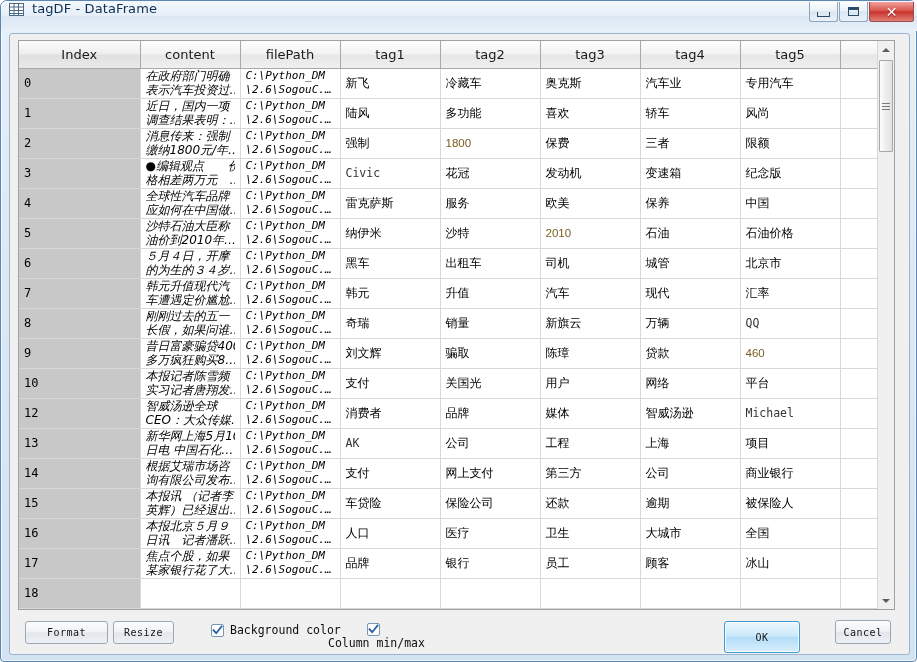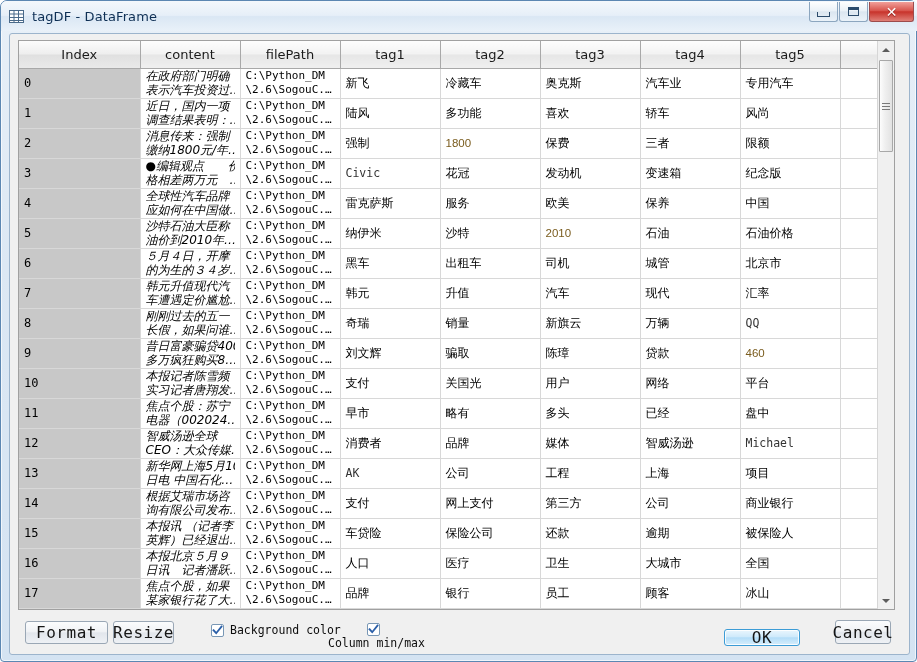--- a/index.html
+++ b/index.html
@@ -36,21 +36,20 @@
   
   .titlebar {
     position: absolute;
     left: 0; top: 0;
     width: 917px;
     height: 30px;
     box-sizing: border-box;
     background: linear-gradient(to bottom, #f4f8fc 0%, #e6eff8 48%, #dae7f4 52%, #e9f1f9 100%);
     border-radius: 6px 6px 0 0;
     display: flex;
-    align-items: center;
   }
   .title-icon {
     width: 17px; height: 17px;
     margin-left: 7px; margin-right: 7px;
     flex: 0 0 auto;
   }
   .title-text {
     font-size: 13px;
     color: #0e2f54;
     letter-spacing: 0.1px;
@@ -209,20 +208,21 @@
     line-height: 14px;
     color: #7a5c1e;
     padding: 1px 3px 0 4px;
     white-space: normal;
   }
   td.c-path .ln {
     display: block;
     white-space: nowrap;
     overflow: hidden;
     height: 14px;
+    font-style: italic;
   }
 
   td.c-tag {
     font-size: 12px;
     font-family: "DejaVu Sans", sans-serif;
     padding-left: 6px;
   }
   td.c-tag.num {
     font-family: Liberation Sans, sans-serif;
     font-size: 11.5px;
@@ -304,32 +304,32 @@
   }
 
   .btn {
     position: absolute;
     box-sizing: border-box;
     height: 23px;
     background: linear-gradient(to bottom, #fbfcfd 0%, #f0f2f5 46%, #e2e6ec 52%, #eef1f5 100%);
     border: 1px solid #9aa7b5;
     border-radius: 3px;
     font-family: "DejaVu Sans Mono", "Liberation Mono", monospace;
-    font-size: 16px;
+    font-size: 10px;
     color: #151515;
     display: flex;
     align-items: center;
     justify-content: center;
     letter-spacing: 0.5px;
   }
   .btn-format { left: 15px; top: 11px; width: 83px; }
   .btn-resize { left: 103px; top: 11px; width: 61px; }
 
   .btn-ok {
-    right: 109px; top: 19px; width: 76px; height: 17px;
+    right: 109px; top: 11px; width: 76px; height: 32px;
     background: linear-gradient(to bottom, #eaf6fd 0%, #cfeafb 45%, #b3ddf8 52%, #d7eefc 100%);
     border: 1px solid #3c9cd6;
     border-radius: 3px;
     box-shadow: inset 0 0 0 1px rgba(255,255,255,0.85);
   }
   .btn-cancel {
     right: 18px; top: 10px; width: 56px; height: 24px;
   }
 
   .chk {
@@ -614,37 +614,20 @@
                     <span class="ln">\2.6\SogouC.…</span>
                   </td>
                   <td class="c-tag">支付</td>
                   <td class="c-tag">关国光</td>
                   <td class="c-tag">用户</td>
                   <td class="c-tag">网络</td>
                   <td class="c-tag">平台</td>
                   <td class="c-blank"></td>
                 </tr>
                 <tr>
-                  <td class="c-index">11</td>
-                  <td class="c-content">
-                    <span class="ln">焦点个股：苏宁</span>
-                    <span class="ln">电器（002024…</span>
-                  </td>
-                  <td class="c-path">
-                    <span class="ln">C:\Python_DM</span>
-                    <span class="ln">\2.6\SogouC.…</span>
-                  </td>
-                  <td class="c-tag">早市</td>
-                  <td class="c-tag">略有</td>
-                  <td class="c-tag">多头</td>
-                  <td class="c-tag">已经</td>
-                  <td class="c-tag">盘中</td>
-                  <td class="c-blank"></td>
-                </tr>
-                <tr>
                   <td class="c-index">12</td>
                   <td class="c-content">
                     <span class="ln">智威汤逊全球</span>
                     <span class="ln">CEO：大众传媒…</span>
                   </td>
                   <td class="c-path">
                     <span class="ln">C:\Python_DM</span>
                     <span class="ln">\2.6\SogouC.…</span>
                   </td>
                   <td class="c-tag">消费者</td>

